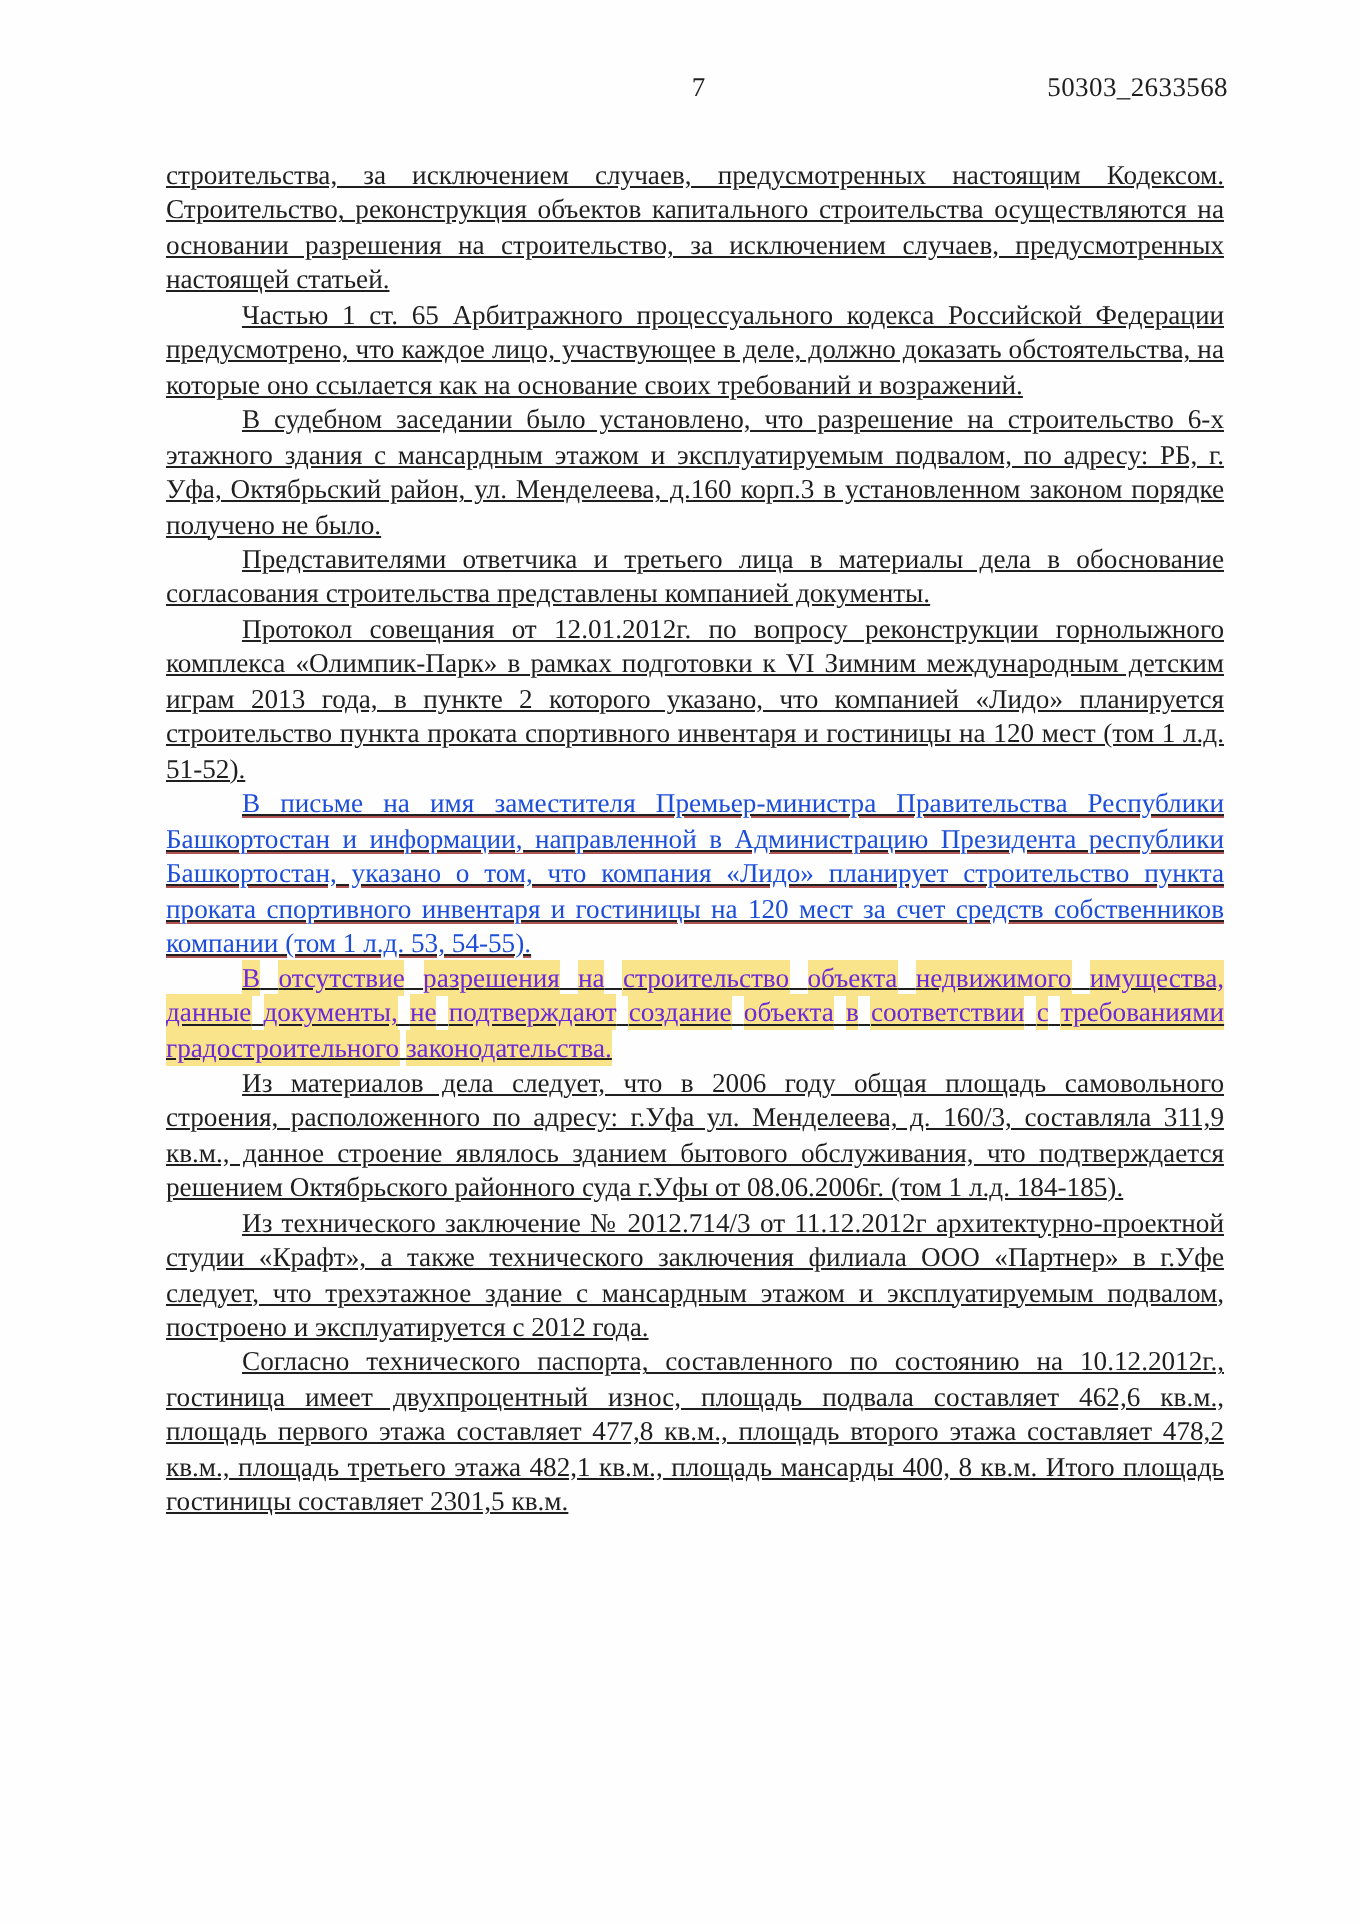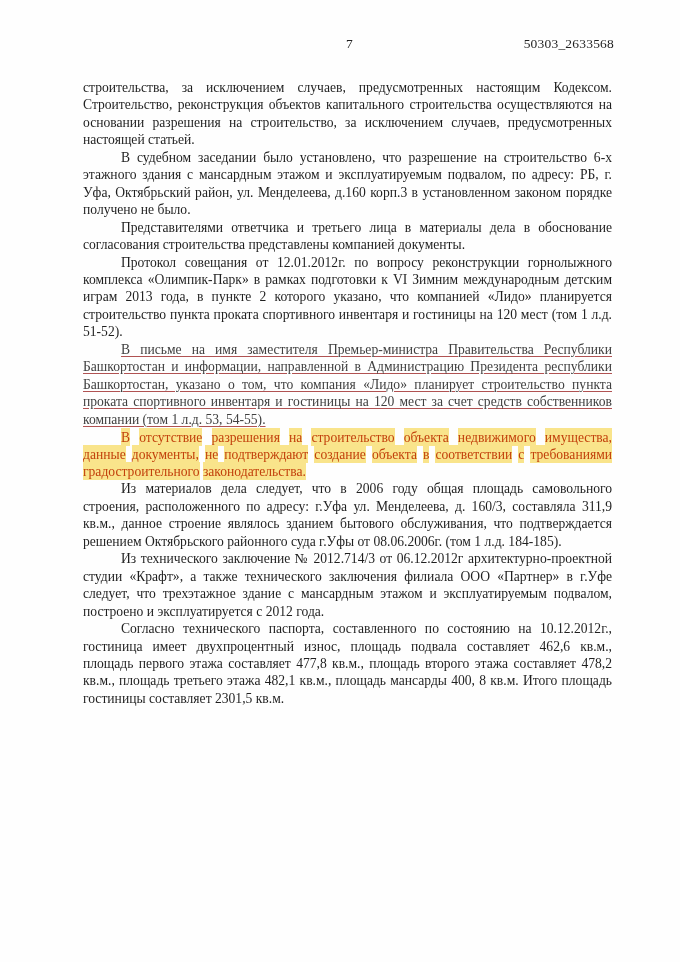--- a/index.html
+++ b/index.html
@@ -38,56 +38,58 @@
     text-align: center;
   }
   .doc-body {
     position: absolute;
     top: 79px;
     left: 83px;
     width: 529px;
     font-size: 13.6px;
     line-height: 17.45px;
     text-align: justify;
+    text-decoration: underline;
   }
   .doc-body p {
     margin: 0;
     padding: 0;
     text-indent: 38px;
   }
   .doc-body p.no-indent {
     text-indent: 0;
   }
   p.style-underline-red {
-    color: #404040;
+    color: #1d4ed8;
     text-decoration: underline;
     text-decoration-color: #b05252;
     text-decoration-thickness: 1px;
     text-underline-offset: 2px;
   }
   p.style-highlight-yellow {
-    color: #c2410c;
+    color: #6d28d9;
   }
   p.style-highlight-yellow .w {
     background: #f9e48b;
     padding: 1.5px 0;
   }
 </style>
 </head>
 <body>
 
 <div class="page">
   <div class="page-header">
     <span class="page-number">7</span>
     <span class="doc-id">50303_2633568</span>
   </div>
   <div class="doc-body" id="doc-body">
       <p class="style-normal no-indent">строительства, за исключением случаев, предусмотренных настоящим Кодексом. Строительство, реконструкция объектов капитального строительства осуществляются на основании разрешения на строительство, за исключением случаев, предусмотренных настоящей статьей.</p>
+      <p class="style-normal">Частью 1 ст. 65 Арбитражного процессуального кодекса Российской Федерации предусмотрено, что каждое лицо, участвующее в деле, должно доказать обстоятельства, на которые оно ссылается как на основание своих требований и возражений.</p>
       <p class="style-normal">В судебном заседании было установлено, что разрешение на строительство 6-х этажного здания с мансардным этажом и эксплуатируемым подвалом, по адресу: РБ, г. Уфа, Октябрьский район, ул. Менделеева, д.160 корп.3 в установленном законом порядке получено не было.</p>
       <p class="style-normal">Представителями ответчика и третьего лица в материалы дела в обоснование согласования строительства представлены компанией документы.</p>
       <p class="style-normal">Протокол совещания от 12.01.2012г. по вопросу реконструкции горнолыжного комплекса «Олимпик-Парк» в рамках подготовки к VI Зимним международным детским играм 2013 года, в пункте 2 которого указано, что компанией «Лидо» планируется строительство пункта проката спортивного инвентаря и гостиницы на 120 мест (том 1 л.д. 51-52).</p>
       <p class="style-underline-red">В письме на имя заместителя Премьер-министра Правительства Республики Башкортостан и информации, направленной в Администрацию Президента республики Башкортостан, указано о том, что компания «Лидо» планирует строительство пункта проката спортивного инвентаря и гостиницы на 120 мест за счет средств собственников компании (том 1 л.д. 53, 54-55).</p>
       <p class="style-highlight-yellow"><span class="w">В</span> <span class="w">отсутствие</span> <span class="w">разрешения</span> <span class="w">на</span> <span class="w">строительство</span> <span class="w">объекта</span> <span class="w">недвижимого</span> <span class="w">имущества,</span> <span class="w">данные</span> <span class="w">документы,</span> <span class="w">не</span> <span class="w">подтверждают</span> <span class="w">создание</span> <span class="w">объекта</span> <span class="w">в</span> <span class="w">соответствии</span> <span class="w">с</span> <span class="w">требованиями</span> <span class="w">градостроительного</span> <span class="w">законодательства.</span></p>
       <p class="style-normal">Из материалов дела следует, что в 2006 году общая площадь самовольного строения, расположенного по адресу: г.Уфа ул. Менделеева, д. 160/3, составляла 311,9 кв.м., данное строение являлось зданием бытового обслуживания, что подтверждается решением Октябрьского районного суда г.Уфы от 08.06.2006г. (том 1 л.д. 184-185).</p>
-      <p class="style-normal">Из технического заключение № 2012.714/3 от 06.12.2012г архитектурно-проектной студии «Крафт», а также технического заключения филиала ООО «Партнер» в г.Уфе следует, что трехэтажное здание с мансардным этажом и эксплуатируемым подвалом, построено и эксплуатируется с 2012 года.</p>
+      <p class="style-normal">Из технического заключение № 2012.714/3 от 11.12.2012г архитектурно-проектной студии «Крафт», а также технического заключения филиала ООО «Партнер» в г.Уфе следует, что трехэтажное здание с мансардным этажом и эксплуатируемым подвалом, построено и эксплуатируется с 2012 года.</p>
       <p class="style-normal">Согласно технического паспорта, составленного по состоянию на 10.12.2012г., гостиница имеет двухпроцентный износ, площадь подвала составляет 462,6 кв.м., площадь первого этажа составляет 477,8 кв.м., площадь второго этажа составляет 478,2 кв.м., площадь третьего этажа 482,1 кв.м., площадь мансарды 400, 8 кв.м. Итого площадь гостиницы составляет 2301,5 кв.м.</p>
     </div>
 </div>
 
 </body></html>

